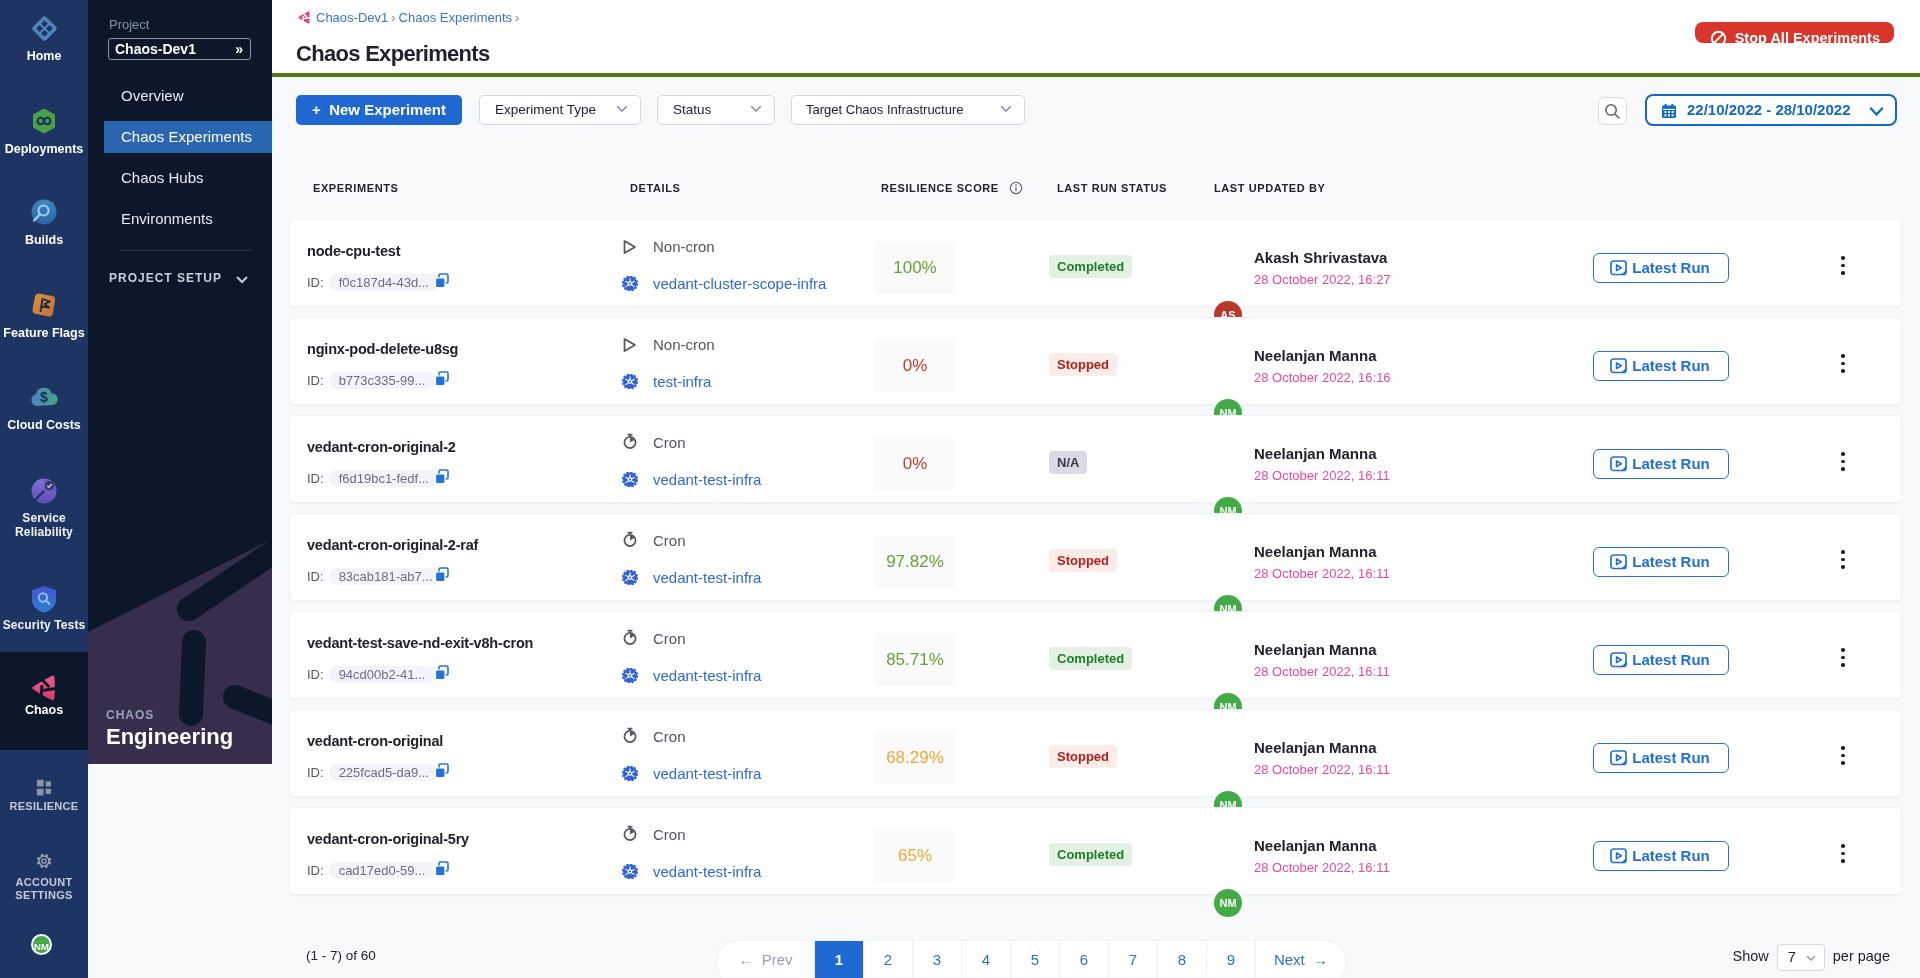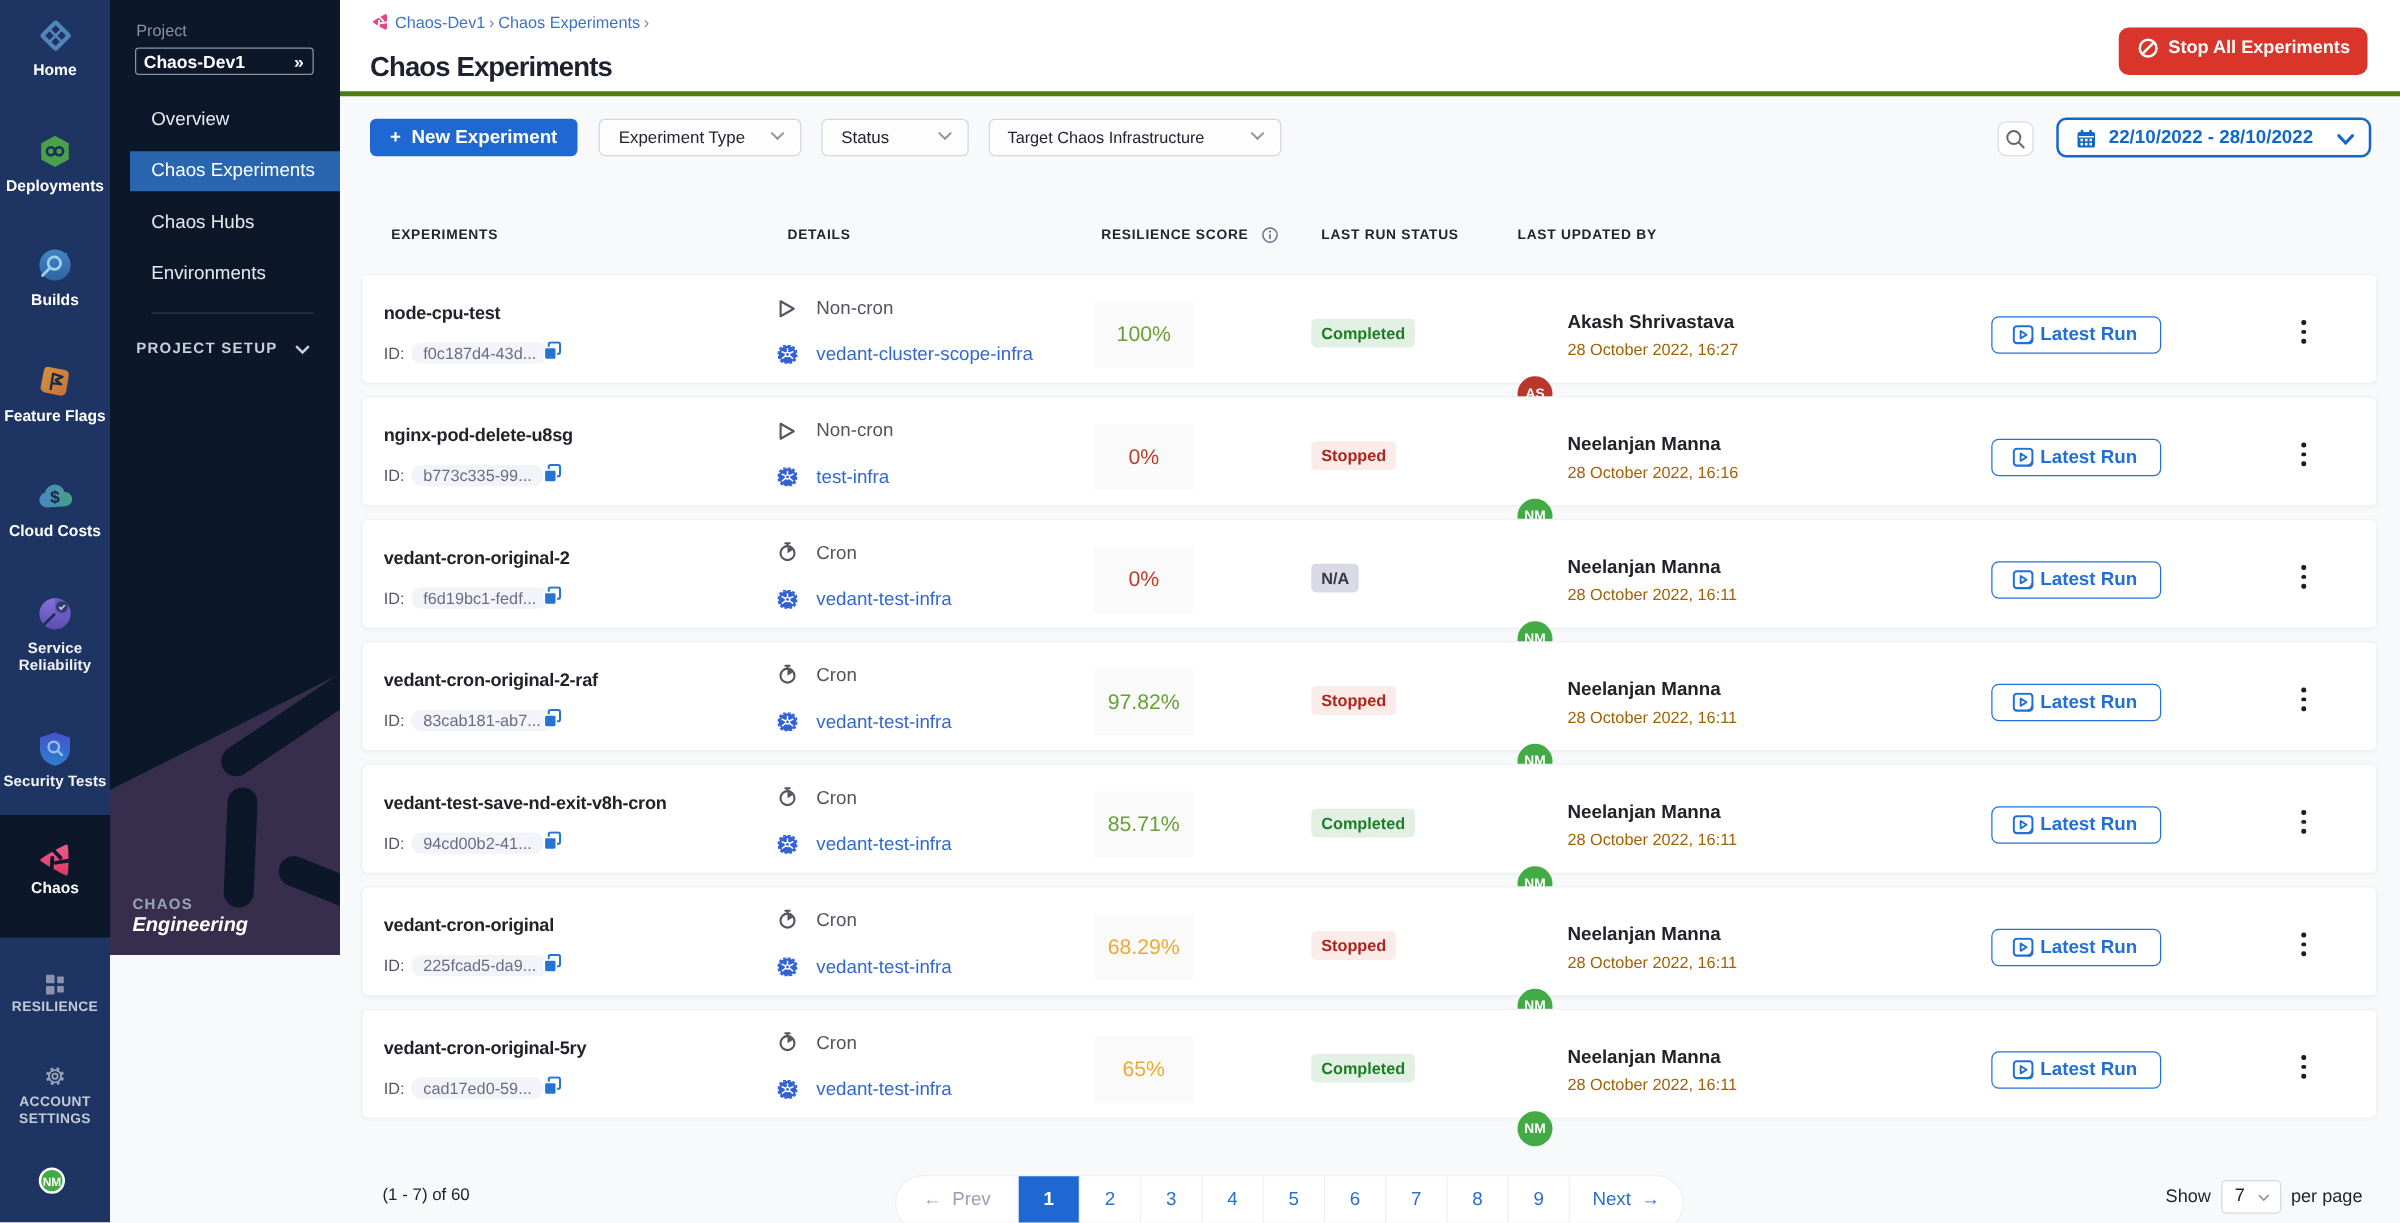--- a/index.html
+++ b/index.html
@@ -19,30 +19,30 @@
 #modbar { position:absolute; left:88px; top:0; width:184px; height:764px; background:#0c1729; z-index:4; overflow:hidden; }
 #modbar .projlbl { position:absolute; left:21px; top:17px; font-size:13px; color:#8493ac; }
 #modbar .projsel { position:absolute; left:20px; top:38px; width:143px; height:22px; border:1px solid #8a94a8; border-radius:3px; color:#fff; font-size:14px; font-weight:bold; line-height:20px; padding-left:6px; }
 #modbar .projsel .dbl { position:absolute; right:7px; top:0px; font-weight:bold; font-size:14px; color:#fff; }
 .mnav { position:absolute; left:16px; width:168px; height:32px; line-height:32px; color:#e6eaf2; font-size:15px; padding-left:17px; }
 .mnavsel { background:#2a66af; color:#fff; }
 #modbar .divider { position:absolute; left:33px; top:250px; width:130px; height:1px; background:#2b3a55; }
 #modbar .psetup { position:absolute; left:21px; top:271px; font-size:12px; font-weight:bold; letter-spacing:1.0px; color:#c9cfdb; }
 #modbar .brand { position:absolute; left:18px; bottom:14px; z-index:3; }
 #modbar .brand .b1 { font-size:12px; letter-spacing:1px; color:#9aa4b8; font-weight:bold; }
-#modbar .brand .b2 { font-size:16px; font-weight:bold; color:#fff; margin-top:2px;font-style:italic; }
+#modbar .brand .b2 { font-size:22px; font-weight:bold; color:#fff; margin-top:2px; }
 #watermark { position:absolute; left:0; bottom:0; }
 
 
 #main { position:absolute; left:272px; top:0; width:1648px; height:978px; background:#f8f9fb; }
 #pagehead { position:absolute; left:0; top:0; width:1648px; height:77px; background:#fff; border-bottom:4px solid #4d7c0f; }
 .crumb { position:absolute; left:26px; top:10px; font-size:13px; color:#3b72c8; }
 .crumb .sep { color:#7e8497; padding:0 3px; font-size:13px; }
 #title { position:absolute; left:24px; top:41px; font-size:22px; letter-spacing:-0.7px; font-weight:bold; color:#1f2130; }
-#stopbtn { position:absolute; right:26px; top:22px; height:38px; background:#d9352a; border-radius:8px; color:#fff; font-size:14.5px; font-weight:bold; line-height:33px; padding:0 14px 0 40px; }
+#stopbtn { position:absolute; right:26px; top:22px; height:21px; background:#d9352a; border-radius:8px; color:#fff; font-size:14.5px; font-weight:bold; line-height:33px; padding:0 14px 0 40px; }
 #stopbtn svg { position:absolute; left:15px; top:8px; }
 
 
 #newexp { position:absolute; left:24px; top:95px; width:166px; height:30px; background:#1f68d1; border-radius:5px; color:#fff; font-size:15px; font-weight:bold; text-align:center; line-height:30px; }
 .fsel { position:absolute; top:95px; height:30px; background:#fdfdfe; border:1px solid #d5d7e0; border-radius:5px; font-size:13.5px; color:#23232e; line-height:28px; padding-left:15px; }
 .fsel .chev { position:absolute; right:12px; top:9px; }
 #srchbtn { position:absolute; top:97px; width:29px; height:28px; border:1px solid #dadce3; border-radius:7px; background:#fff; }
 #datebtn { position:absolute; top:94px; width:252px; height:32px; border:2px solid #1368c8; border-radius:8px; background:#fff; color:#1368c8; font-size:15px; font-weight:bold; line-height:28px; padding-left:40px; }
 
 
@@ -58,21 +58,21 @@
 .infra .dtxt { position:absolute; left:31px; top:-1px; white-space:nowrap; }
 .score { position:absolute; left:585px; top:21px; width:80px; height:53px; background:#fafafa; text-align:center; font-size:17px; font-weight:normal; line-height:53px; }
 .badge { position:absolute; left:759px; top:35px; height:23px; border-radius:4px; font-size:13px; font-weight:bold; line-height:23px; padding:0 8px; }
 .b-comp { background:#e3f1e4; color:#1d7d27; }
 .b-stop { background:#fbecea; color:#b0231c; }
 .b-na { background:#d9dae5; color:#383946; }
 .avatar { position:absolute; left:924px; top:33px; width:28px; height:28px; border-radius:50%; color:#fff; font-size:11px; font-weight:bold; text-align:center; line-height:28px;margin-top:48px; }
 .a-red { background:#b8392c; }
 .a-grn { background:#42ab45; }
 .uname { position:absolute; left:964px; top:29px; font-size:15px; font-weight:bold; color:#22222a; }
-.udate { position:absolute; left:964px; top:52px; font-size:13px; color:#a16207; }
+.udate { position:absolute; left:964px; top:52px; font-size:13px; color:#ec4899; }
 .lrbtn { position:absolute; left:1303px; top:33px; width:136px; height:30px; border:1px solid #2373d9; border-radius:6px; background:#fff; color:#2270d6; font-size:15px; font-weight:bold; line-height:28px; text-align:center; padding-left:20px; }
 .lrbtn svg { position:absolute; left:16px; top:6px; }
 .kebab { position:absolute; left:1551px; top:36px; width:4px; }
 .kebab i { display:block; width:3.5px; height:3.5px; border-radius:50%; background:#1c1c28; margin-bottom:4px; }
 
 
 #pgcount { position:absolute; left:34px; top:948px; font-size:13.5px; color:#22222a; }
 #pager { position:absolute; left:444px; top:940px; height:45px; background:#fff; border:1px solid #eef0f3; border-radius:22px; display:flex; }
 #pager .pcell { width:49px; text-align:center; line-height:38px; font-size:15px; color:#2b6fce; border-right:1px solid #eef0f3; }
 #pager .prev { width:98px; color:#98a0b1; font-size:15px; }

